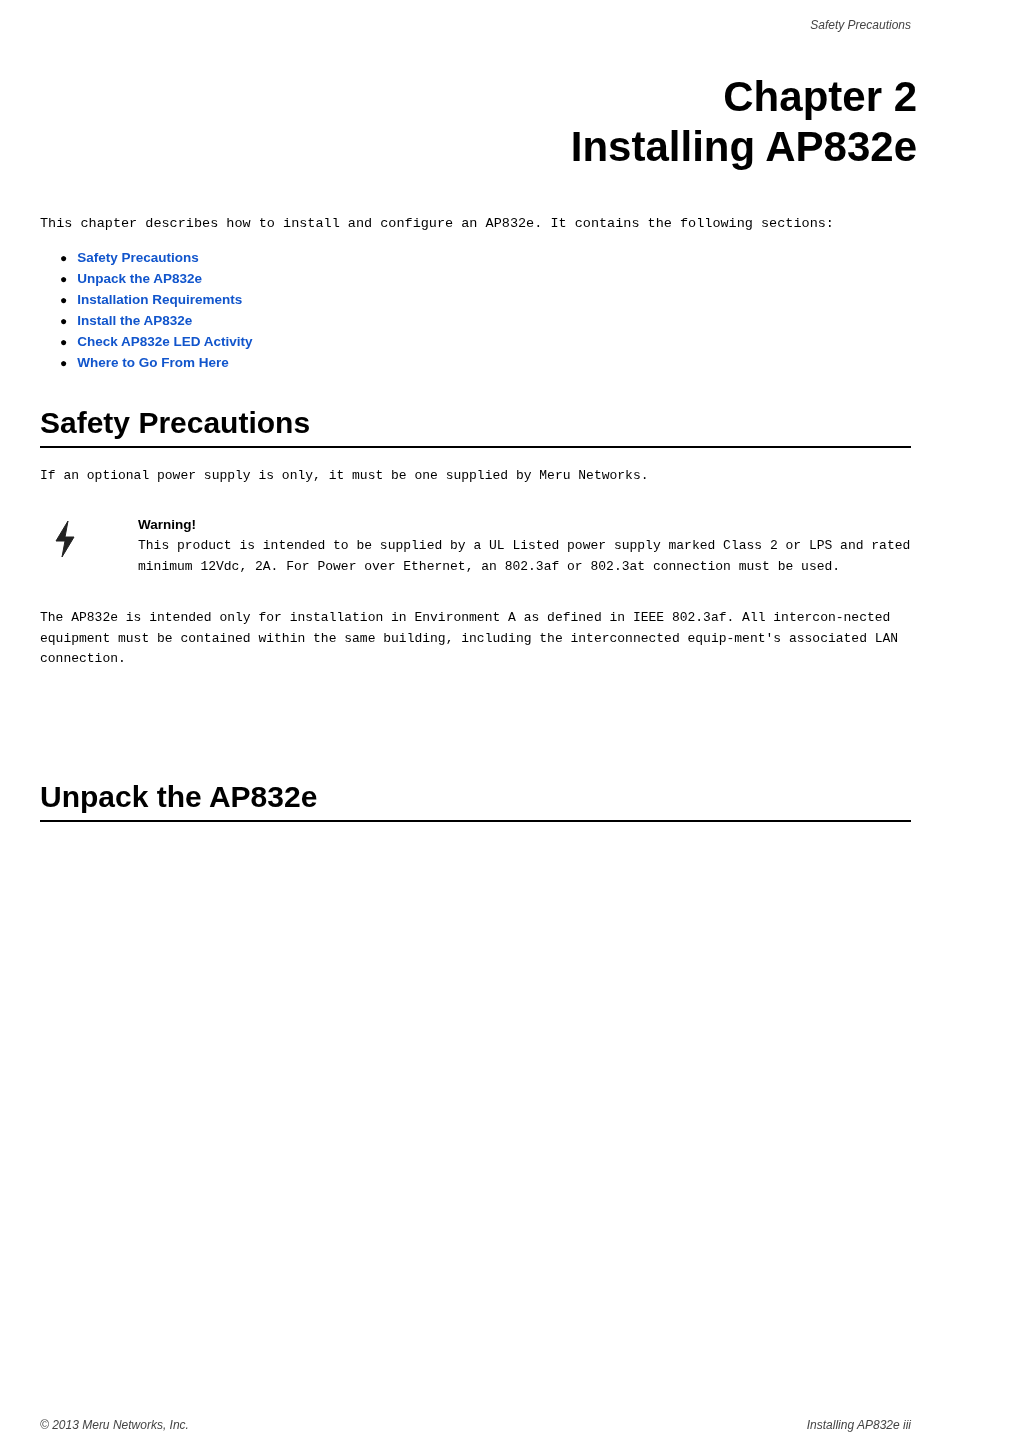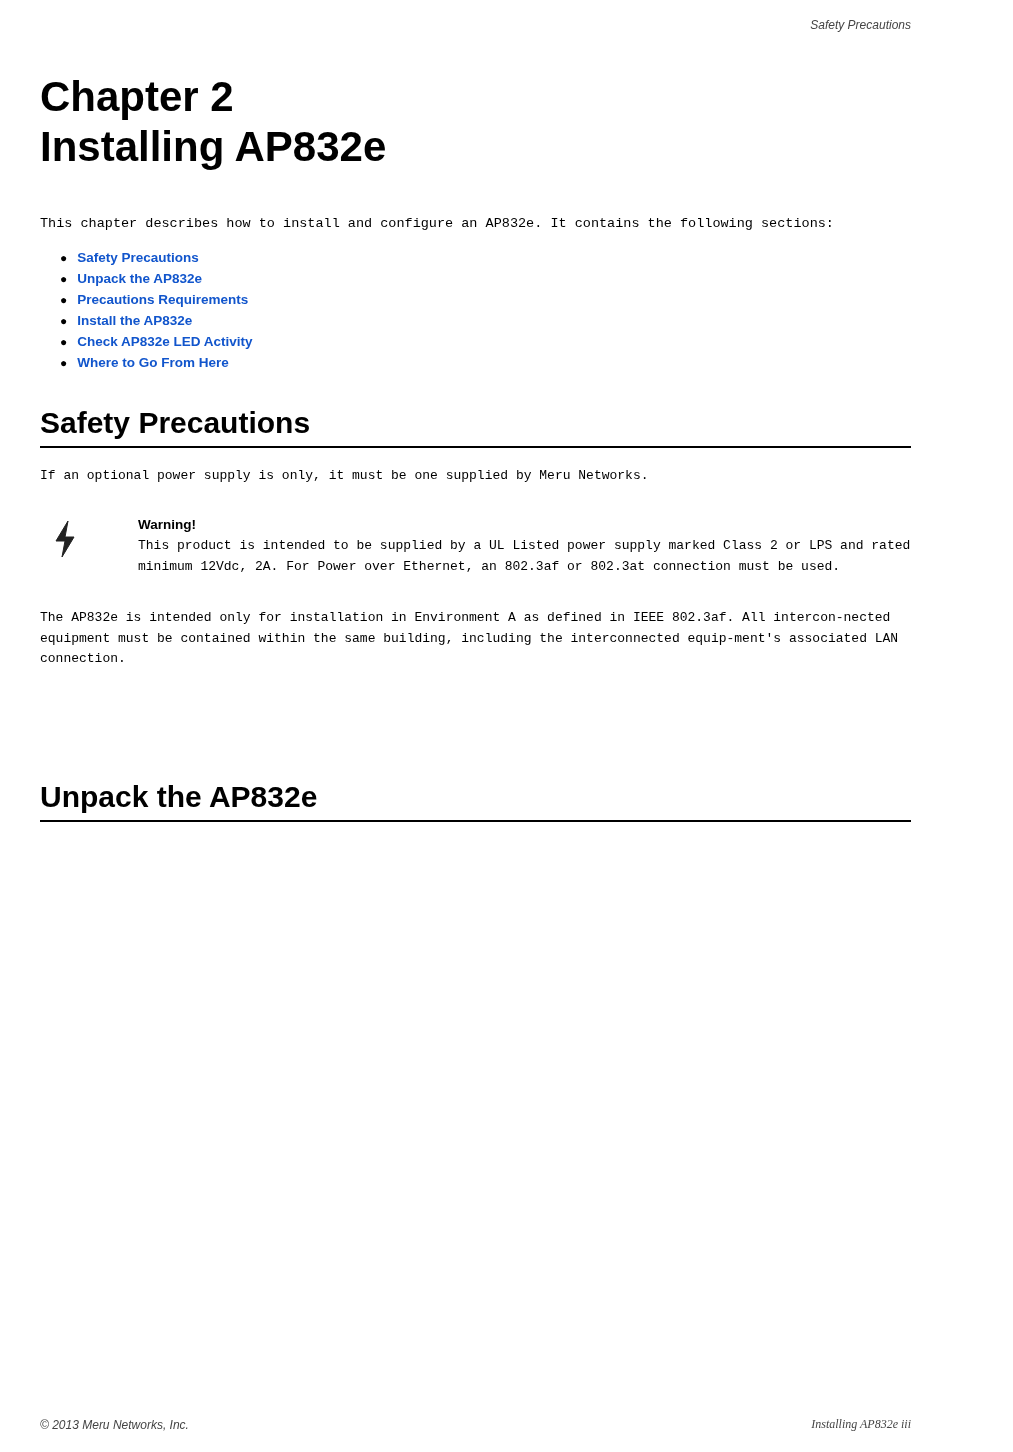--- a/index.html
+++ b/index.html
@@ -30,21 +30,21 @@
       text-align: right;
       padding: 18px 40px 10px 40px;
       font-size: 12px;
       font-style: italic;
       color: #444;
       border-bottom: none;
     }
 
     
     .chapter-title-area {
-      text-align: left;
+      text-align: right;
       padding: 30px 34px 20px 40px;
     }
 
     .chapter-title-area h1 {
       font-size: 42px;
       font-weight: bold;
       font-family: Arial, sans-serif;
       line-height: 1.2;
       color: #000;
     }
@@ -159,21 +159,21 @@
       font-size: 12px;
       color: #444;
       font-style: italic;
     }
 
     .footer-left {
       font-family: Arial, sans-serif;
     }
 
     .footer-right {
-      font-family: Liberation Serif, serif;
+      font-family: Liberation Sans, sans-serif;
     }
 
     .section-heading-wrapper {
       margin-top: 36px;
     }
 
     .section-heading-wrapper-second {
       margin-top: 60px;
     }
   </style>
@@ -200,21 +200,21 @@
 
     
     <ul class="toc-list">
       <li>
         <a href="#safety">Safety Precautions</a>
       </li>
       <li>
         <a href="#unpack">Unpack the AP832e</a>
       </li>
       <li>
-        <a href="#requirements">Precautions Requirements</a>
+        <a href="#requirements">Installation Requirements</a>
       </li>
       <li>
         <a href="#install">Install the AP832e</a>
       </li>
       <li>
         <a href="#led">Check AP832e LED Activity</a>
       </li>
       <li>
         <a href="#whereto">Where to Go From Here</a>
       </li>

